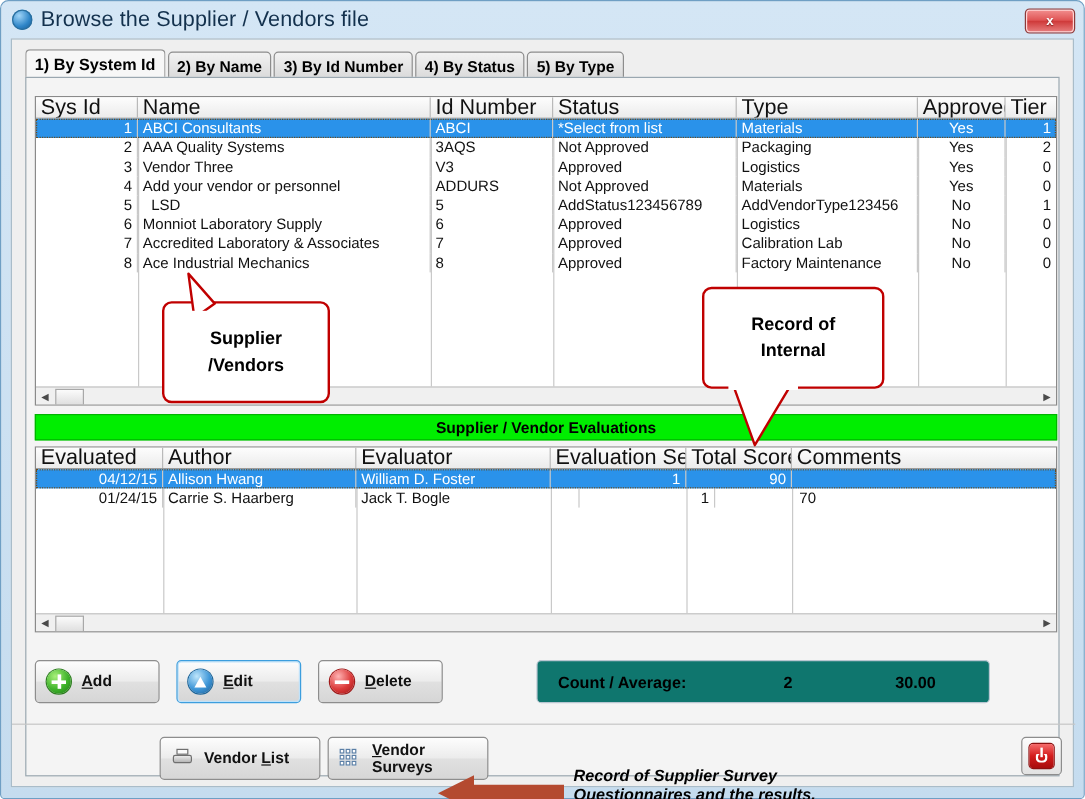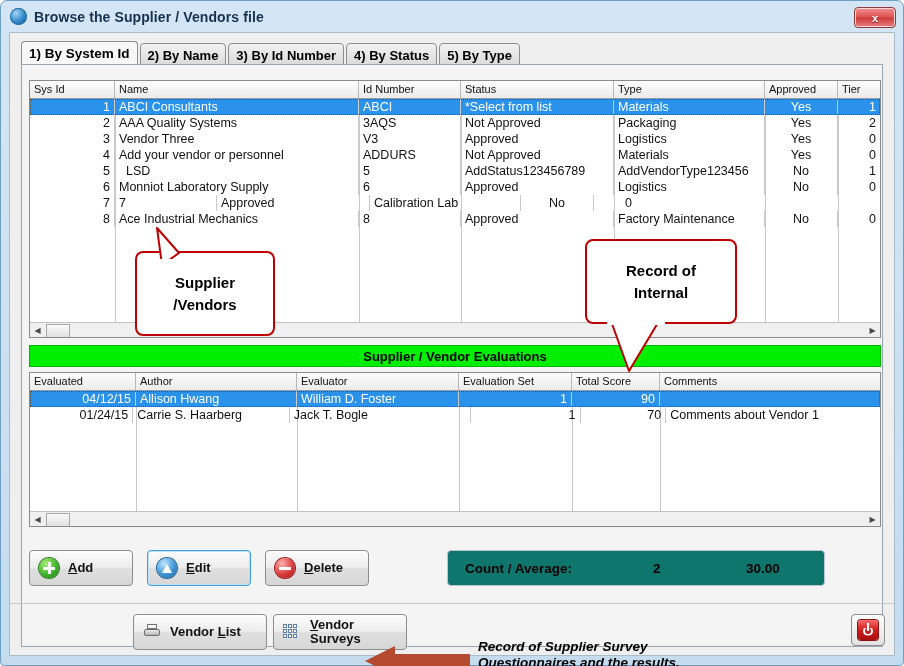--- a/index.html
+++ b/index.html
@@ -23,24 +23,23 @@
     padding-left:9px;
     box-sizing:border-box;
   }
   .title-icon{
     width:17px;height:17px;border-radius:50%;
     background:radial-gradient(circle at 35% 30%, #9fd4f7 0%, #2f86c8 55%, #13538a 100%);
     box-shadow:0 0 0 1px #2a6f9e inset;
     margin-right:7px;flex:none;
   }
   .title-text{
-    font-size:14px;color:#13314d;
+    font-size:18px;color:#13314d;
     letter-spacing:.1px;
     white-space:nowrap;
-    font-weight:bold;
   }
   .close-btn{
     position:absolute;right:7px;top:6px;width:40px;height:19px;
     border-radius:4px;
     border:1px solid #8c3a3a;
     background:linear-gradient(to bottom,#f29090 0%,#e05555 46%,#cf3b3b 52%,#e88080 100%);
     box-shadow:0 0 0 1px #ffd7d7 inset;
     display:flex;align-items:center;justify-content:center;
     cursor:pointer;
   }
@@ -96,21 +95,21 @@
     box-sizing:border-box;
     overflow:hidden;
   }
   .grid-head{
     display:flex;height:18px;
     background:linear-gradient(to bottom,#fdfdfd 0%,#ebebeb 100%);
     border-bottom:1px solid #9b9b9b;
     box-sizing:border-box;
   }
   .grid-head .hc{
-    font-size:11px;color:#111;
+    font-size:18px;color:#111;
     line-height:17px;
     box-sizing:border-box;
     border-right:1px solid #b9b9b9;
     overflow:hidden;white-space:nowrap;
     padding:0 4px;
   }
   .grid-head .hc:last-child{border-right:none;}
   .grid-body{position:relative;}
   .grow{display:flex;height:16px;box-sizing:border-box;}
   .grow.sel{background:#2a92ea;color:#fff;}
@@ -392,20 +391,21 @@
           <div class="gc" style="width:244px;">Monniot Laboratory Supply</div>
           <div class="gc" style="width:102px;">6</div>
           <div class="gc" style="width:153px;">Approved</div>
           <div class="gc" style="width:151px;">Logistics</div>
           <div class="gc c" style="width:73px;">No</div>
           <div class="gc r" style="width:42px;">0</div>
         </div>
 
         <div class="grow">
           <div class="gc r" style="width:85px;">7</div>
+          <div class="gc" style="width:244px;">Accredited Laboratory &amp; Associates</div>
           <div class="gc" style="width:102px;">7</div>
           <div class="gc" style="width:153px;">Approved</div>
           <div class="gc" style="width:151px;">Calibration Lab</div>
           <div class="gc c" style="width:73px;">No</div>
           <div class="gc r" style="width:42px;">0</div>
         </div>
 
         <div class="grow">
           <div class="gc r" style="width:85px;">8</div>
           <div class="gc" style="width:244px;">Ace Industrial Mechanics</div>
@@ -453,21 +453,20 @@
           <div class="gc r" style="width:88px;">90</div>
           <div class="gc" style="width:220px;"></div>
         </div>
 
         <div class="grow">
           <div class="gc r" style="width:106px;">01/24/15</div>
           <div class="gc" style="width:161px;">Carrie S. Haarberg</div>
           <div class="gc" style="width:186px;">Jack T. Bogle</div>
           <div class="gc r" style="width:113px;">1</div>
           <div class="gc r" style="width:88px;">70</div>
-          <div class="gc" style="width:220px;">Comments about Vendor 1</div>
         </div>
 
       </div>
 
       <div class="hscroll">
         <div class="arrow l">◀</div>
         <div class="thumb"></div>
         <div class="arrow r">▶</div>
       </div>
     </div>

